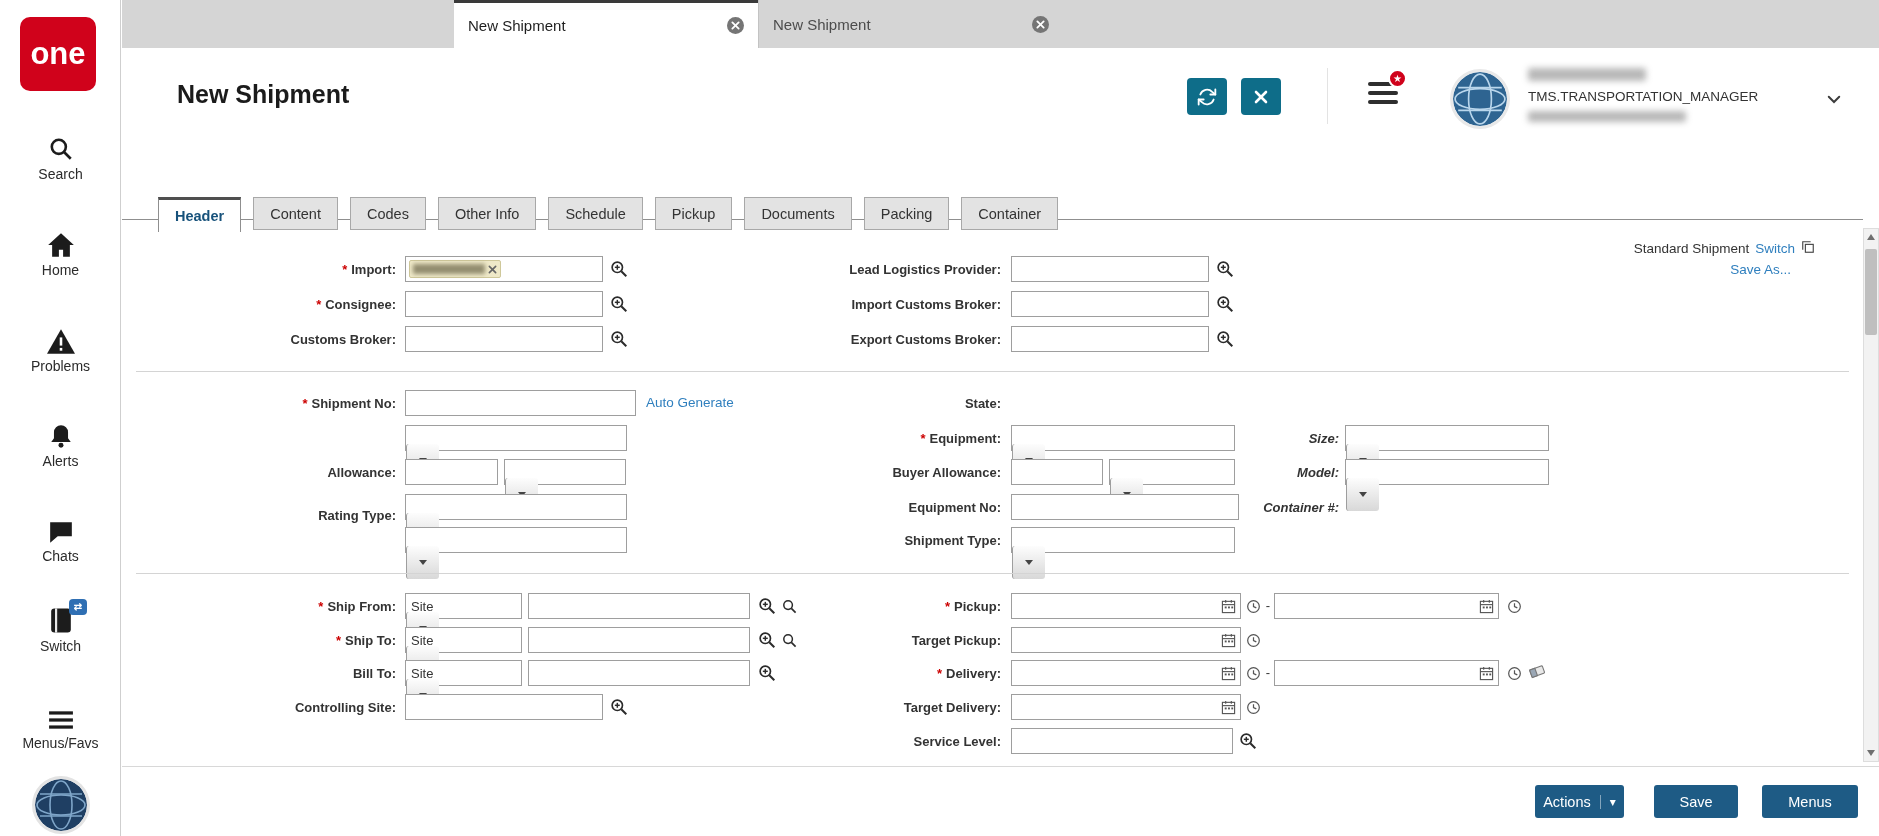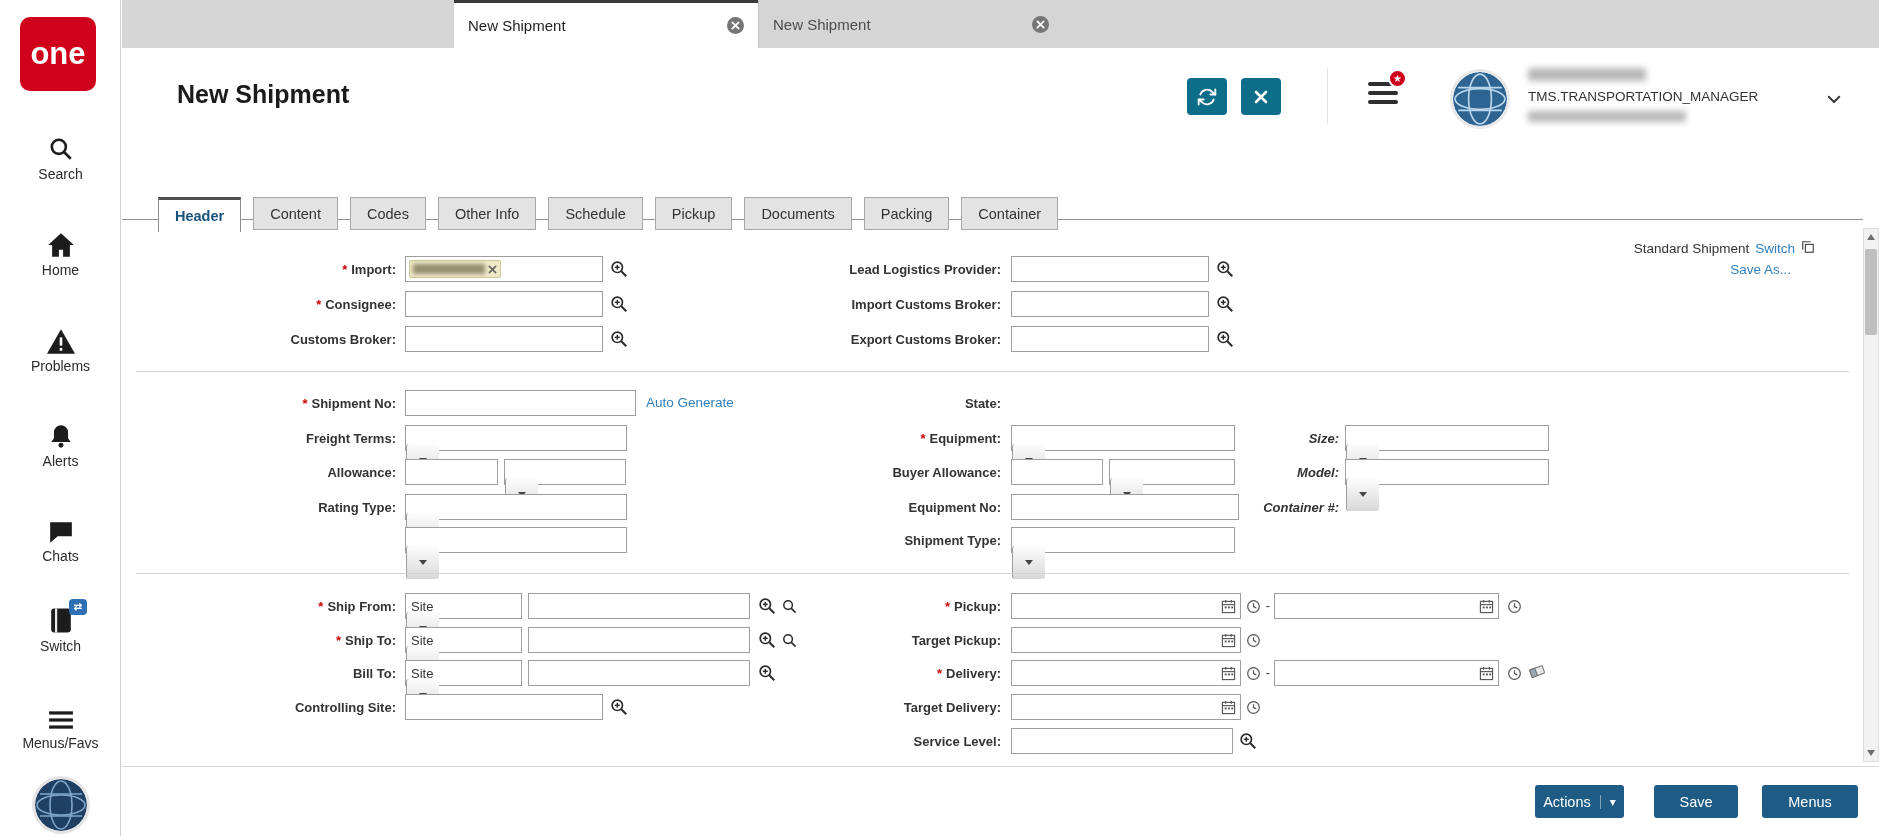--- a/index.html
+++ b/index.html
@@ -395,23 +395,20 @@
       <div class="lblbox lb-left" style="top:170px">
         <span class="req">*</span>
         <span>Shipment No:</span>
       </div>
       <div class="tbox" style="top:170px; left:283px; width:231px"></div>
       <span class="link autogen" style="top:170px">Auto Generate</span>
       <div class="lblbox lb-right" style="top:170px">
           <span>State:</span>
         </div>
 
-      <div class="lblbox lb-left" style="top:205px">
-          <span>Freight Terms:</span>
-        </div>
       <div class="sel" style="top:205px; left:283px; width:222px">
           <span class="val"></span>
           <span class="btn">
             <span class="sel-caret"></span>
           </span>
         </div>
       <div class="lblbox lb-right" style="top:205px">
         <span class="req">*</span>
         <span>Equipment:</span>
       </div>
@@ -454,21 +451,21 @@
       <div class="lblbox lb-far" style="top:239px">
           <span>Model:</span>
         </div>
       <div class="sel" style="top:239px; left:1223px; width:204px">
           <span class="val"></span>
           <span class="btn">
             <span class="sel-caret"></span>
           </span>
         </div>
 
-      <div class="lblbox lb-left" style="top:274px">
+      <div class="lblbox lb-left" style="top:282px">
           <span>Rating Type:</span>
         </div>
       <div class="sel" style="top:274px; left:283px; width:222px">
           <span class="val"></span>
           <span class="btn">
             <span class="sel-caret"></span>
           </span>
         </div>
       <div class="lblbox lb-right" style="top:274px">
           <span>Equipment No:</span>

